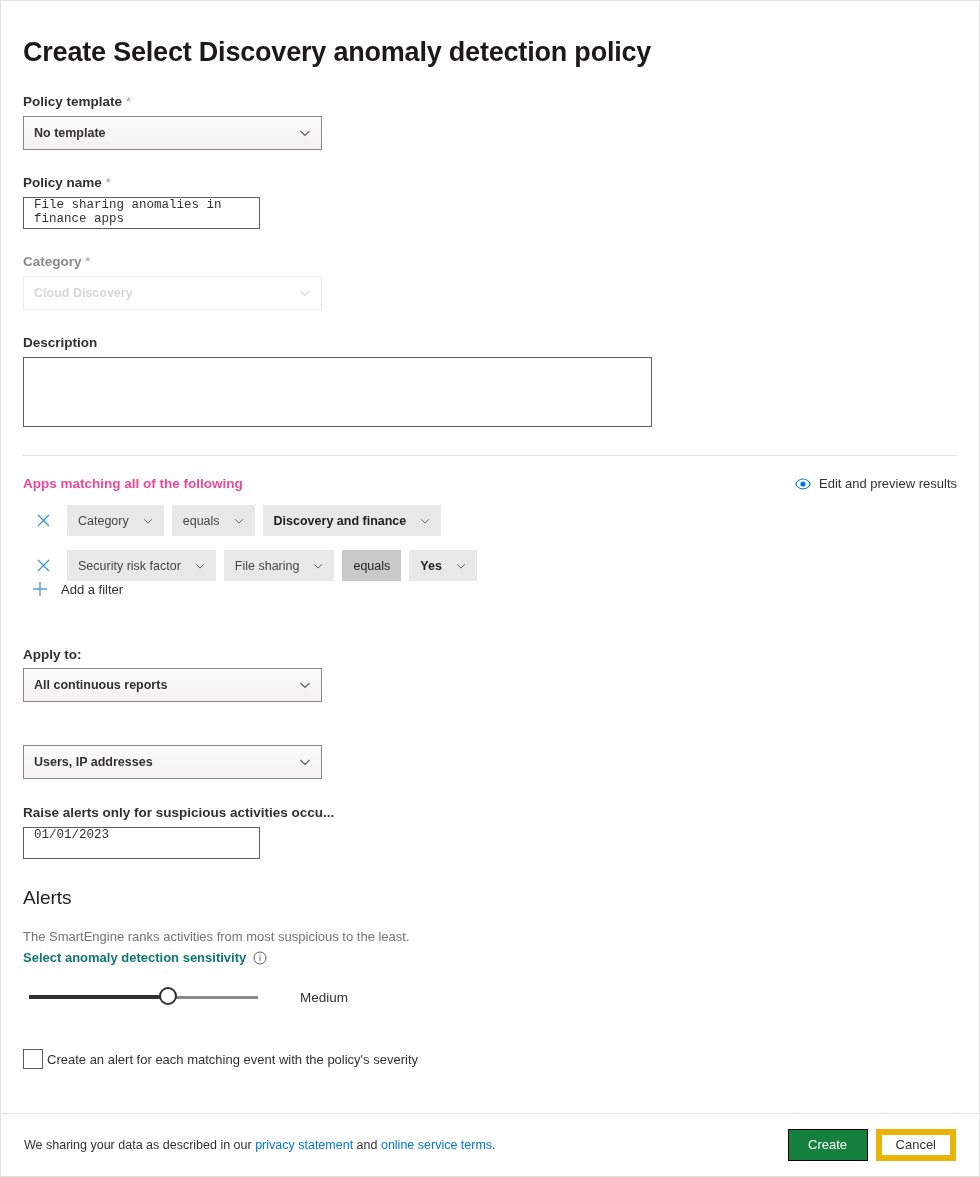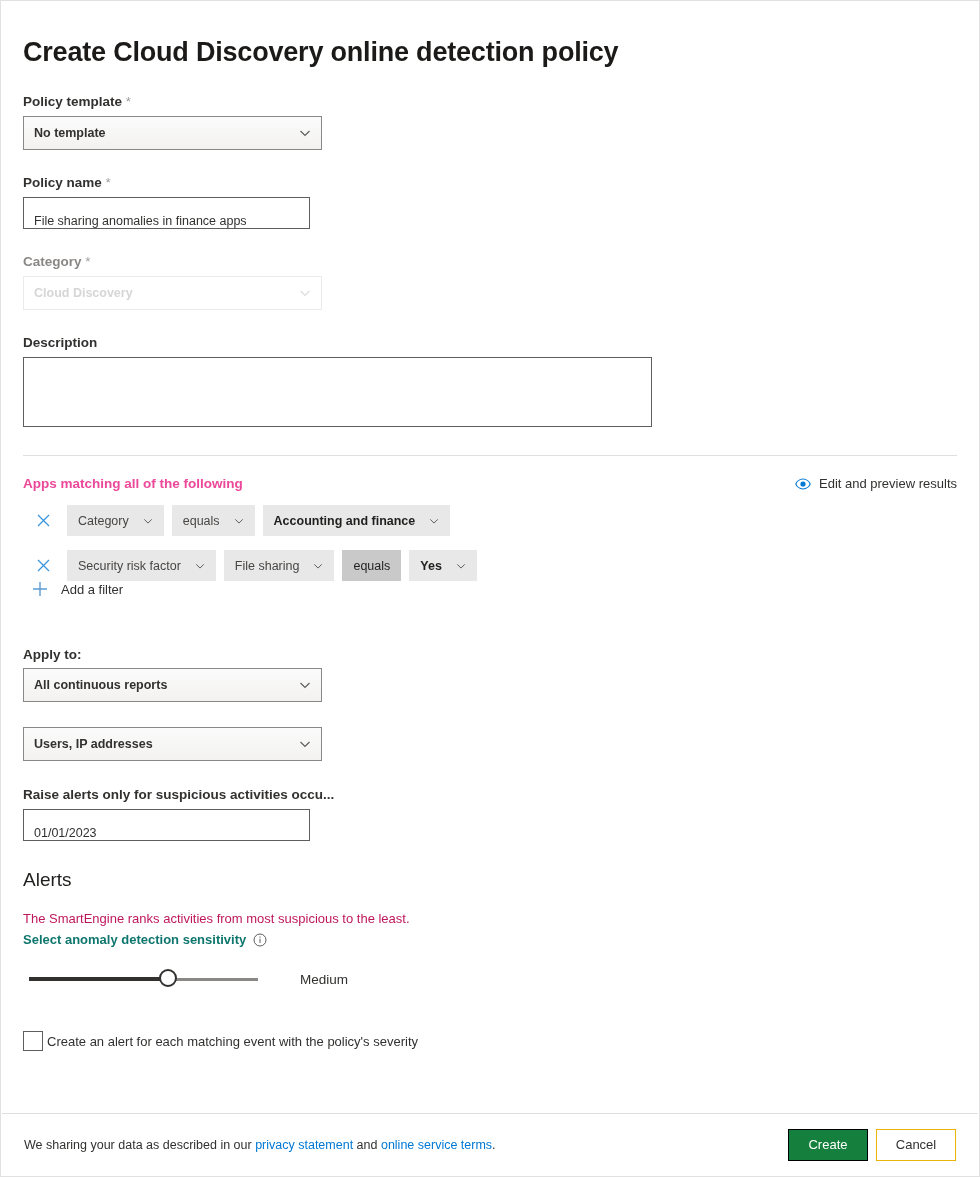--- a/index.html
+++ b/index.html
@@ -68,27 +68,28 @@
   }
   .select-ctl .chev {
     position: absolute; right: 10px; top: 50%;
     transform: translateY(-50%);
     line-height: 0;
   }
   .chev svg { display: block; }
 
   
   .text-ctl {
-    width: 287px; height: 32px;
+    width: 237px; height: 32px;
     border: 1px solid #605e5c;
     background: #ffffff;
-    display: flex; align-items: flex-end;
+    display: flex; align-items: flex-start;
     padding: 0 10px;
     font-size: 12.5px;
     color: #323130;
+    font-family: Liberation Mono, monospace;
   }
   .area-ctl {
     width: 629px; height: 70px;
     border: 1px solid #605e5c;
     background: #ffffff;
     padding: 6px 8px;
     font-size: 12.5px;
     color: #323130;
   }
 
@@ -158,21 +159,21 @@
     margin-bottom: 6px;
   }
 
   
   .alerts-head {
     font-size: 19px; font-weight: normal; color: #201f1e;
     margin-top: 26px; margin-bottom: 0;
     line-height: 26px;
   }
   .alerts-desc {
-    font-size: 13px; color: #be185d; margin-top: 16px; line-height: 19px;
+    font-size: 13px; color: #737373; margin-top: 16px; line-height: 19px;
   }
   .sens-label {
     font-size: 13px; font-weight: bold; color: #0f766e;
     margin-top: 2px; display: flex; align-items: center; gap: 7px;
     line-height: 19px;
   }
   .info-icon { line-height: 0; }
 
   
   .slider-row {
@@ -236,30 +237,30 @@
     height: 32px; min-width: 80px;
     font-size: 13px;
     display: inline-flex; align-items: center; justify-content: center;
     cursor: pointer; padding: 0 14px;
     font-family: "Liberation Sans", sans-serif;
   }
   .btn-primary {
     background: #15803d; color: #ffffff; border: 1px solid #000000;
   }
   .btn-secondary {
-    background: #ffffff; color: #323130; border: 1px solid #eab308;
+    background: #ffffff; color: #323130; border: 6px solid #eab308;
   }
 </style>
 </head>
 <body>
 
 <div class="page">
   <div class="inner">
 
-    <div class="page-title">Create Cloud Discovery online detection policy</div>
+    <div class="page-title">Create Select Discovery anomaly detection policy</div>
 
     <div class="field-block">
       <div class="field-label">
         <span>Policy template</span>
         <span class="req">*</span>
       </div>
       <div class="select-ctl">
         <span>No template</span>
         <span class="chev">
           <svg width="12" height="12" viewBox="0 0 12 12">
@@ -332,21 +333,21 @@
       </div>
       <div class="chip">
         <span>equals</span>
         <span class="chip-chev">
           <svg width="10" height="10" viewBox="0 0 12 12">
               <path d="M1.5 4 L6 8.5 L10.5 4" fill="none" stroke="#605e5c" stroke-width="1.2"></path>
             </svg>
         </span>
       </div>
       <div class="chip strong">
-        <span>Accounting and finance</span>
+        <span>Discovery and finance</span>
         <span class="chip-chev">
           <svg width="10" height="10" viewBox="0 0 12 12">
               <path d="M1.5 4 L6 8.5 L10.5 4" fill="none" stroke="#605e5c" stroke-width="1.2"></path>
             </svg>
         </span>
       </div>
     </div>
 
     <div class="filter-row">
       <div class="remove-x">
@@ -395,21 +396,21 @@
     <div style="margin-top:50px;">
       <div class="applyto-label">Apply to:</div>
       <div class="select-ctl">
         <span>All continuous reports</span>
         <span class="chev">
           <svg width="12" height="12" viewBox="0 0 12 12">
               <path d="M1.5 4 L6 8.5 L10.5 4" fill="none" stroke="#605e5c" stroke-width="1.2"></path>
             </svg>
         </span>
       </div>
-      <div class="select-ctl" style="margin-top:25px;">
+      <div class="select-ctl" style="margin-top:43px;">
         <span>Users, IP addresses</span>
         <span class="chev">
           <svg width="12" height="12" viewBox="0 0 12 12">
               <path d="M1.5 4 L6 8.5 L10.5 4" fill="none" stroke="#605e5c" stroke-width="1.2"></path>
             </svg>
         </span>
       </div>
     </div>
 
     <div style="margin-top:25px;">

